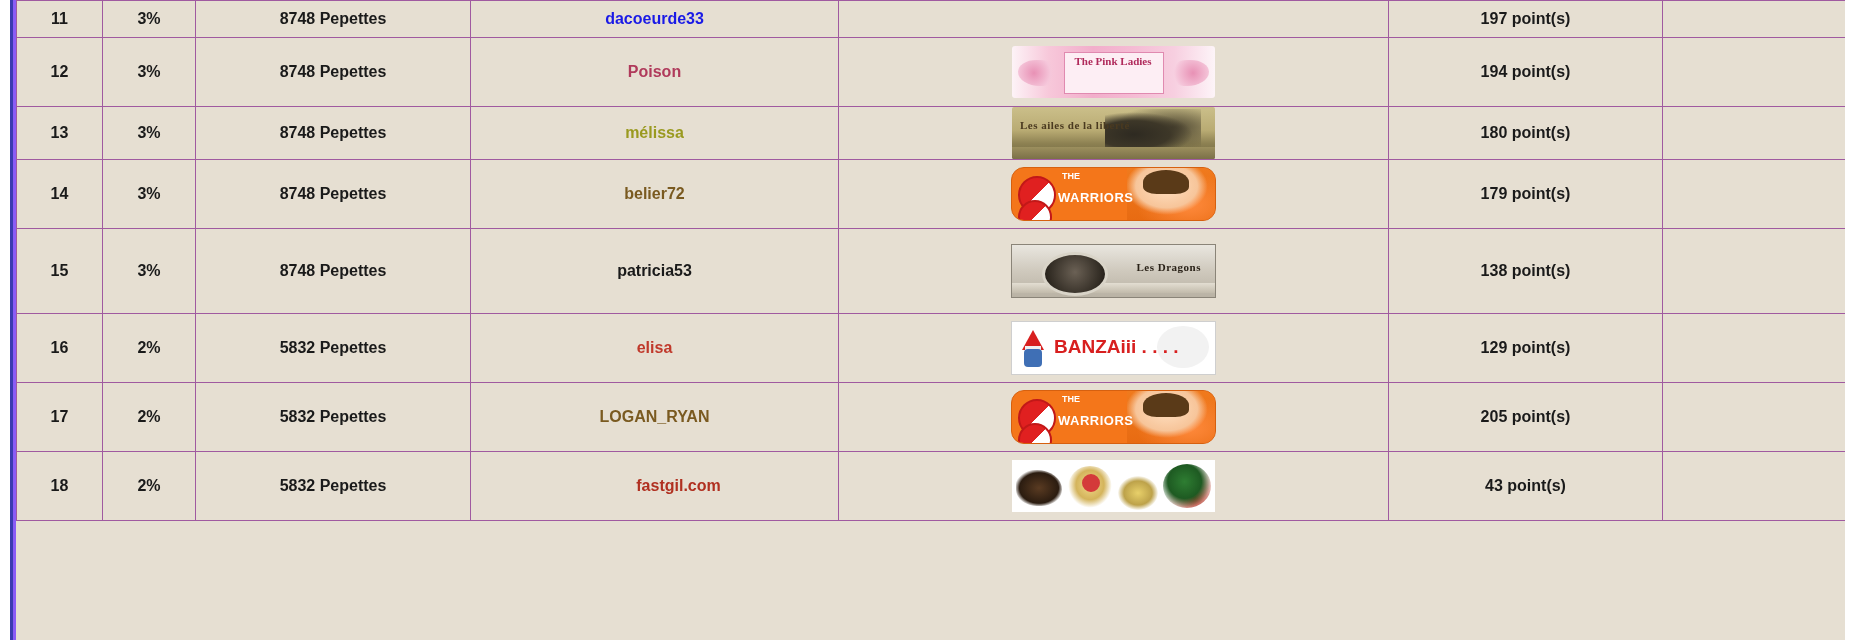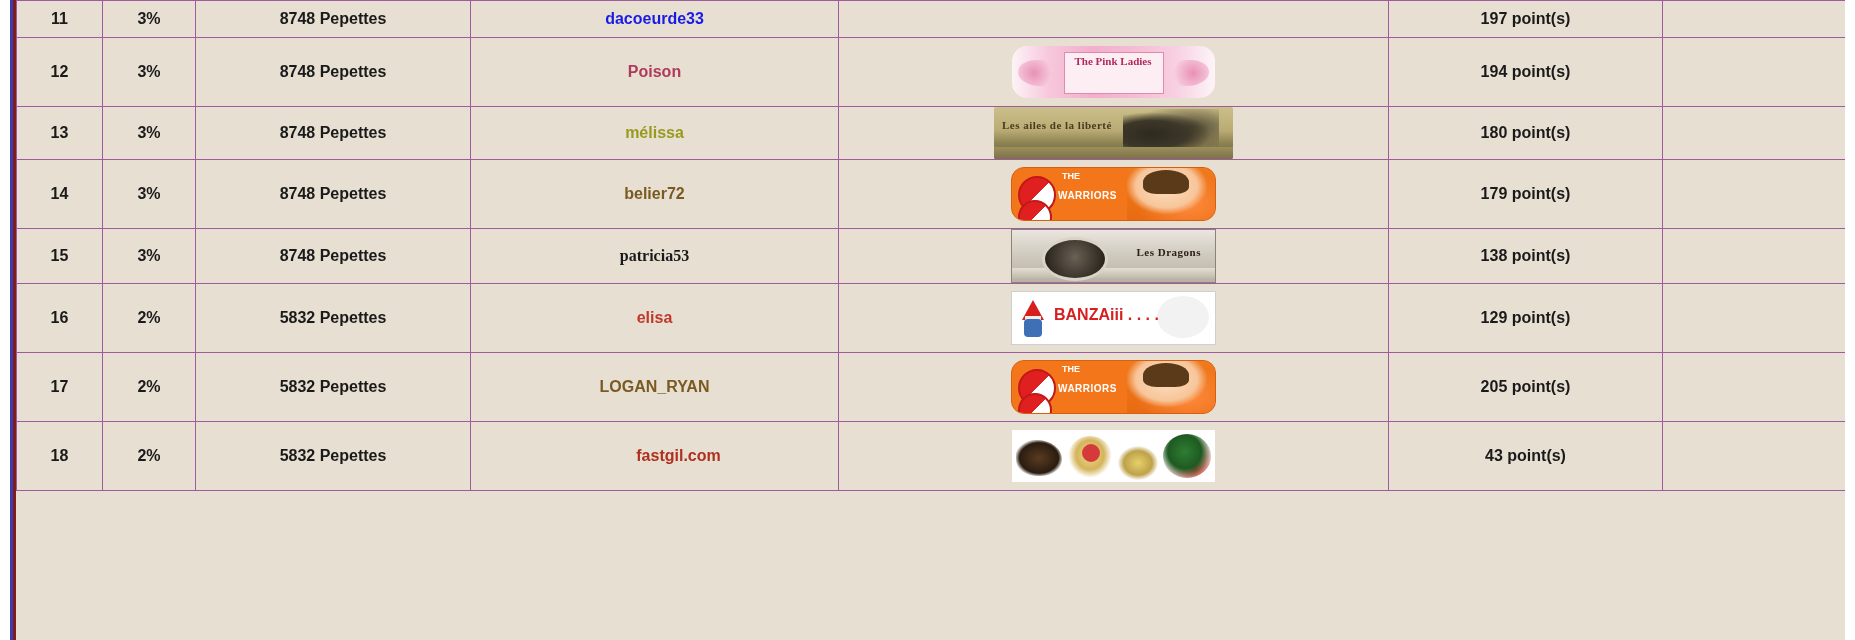--- a/index.html
+++ b/index.html
@@ -10,21 +10,21 @@
   body {
     width: 1855px;
     height: 640px;
     font-family: "Liberation Sans", sans-serif;
     overflow: hidden;
   }
   .page {
     position: relative;
     width: 1855px;
     height: 640px;
-    background: #7f1d1d;
+    background: #8b5cf6;
   }
   
   .left-gutter {
     position: absolute;
     left: 0;
     top: 0;
     width: 13px;
     height: 640px;
     background: #ffffff;
     border-right: 3px solid #3b3bb0;
@@ -82,21 +82,21 @@
     display: inline-block;
     width: 203px;
     height: 52px;
     position: relative;
     overflow: hidden;
     vertical-align: middle;
   }
   
   .bn-pink {
     background: linear-gradient(90deg,#fdf3f7 0%,#f7c8da 18%,#f2aecb 40%,#f5bcd4 60%,#f7cfe0 80%,#fdf4f8 100%);
-    border-radius: 15px;
+    border-radius: 3px;
   }
   .bn-pink .inner {
     position: absolute;
     left: 52px; top: 6px;
     width: 98px; height: 40px;
     background: #fdeef4;
     border: 1px solid #e08ab0;
   }
   .bn-pink .txt {
     position: absolute;
@@ -120,21 +120,20 @@
     position: absolute;
     right: 6px; top: 14px;
     width: 40px; height: 26px;
     border-radius: 50% 50% 60% 40%;
     background: radial-gradient(circle at 60% 50%, #e891b5 0%, #f5c6da 60%, rgba(255,255,255,0) 70%);
   }
 
   .bn-eagle {
     background: linear-gradient(180deg,#cbbf8a 0%,#b9ab73 45%,#8d8152 70%,#6d6540 100%);
     border-radius: 2px;
-    padding-left: 36px;
   }
   .bn-eagle .bird {
     position: absolute;
     right: 14px; top: 2px;
     width: 96px; height: 46px;
     background:
       radial-gradient(ellipse at 30% 55%, #2e2a21 0%, #3d3728 38%, rgba(61,55,40,0) 62%),
       radial-gradient(ellipse at 70% 40%, #4a4330 0%, rgba(74,67,48,0) 60%);
   }
   .bn-eagle .txt {
@@ -177,21 +176,21 @@
   .bn-warriors .the {
     position: absolute;
     left: 50px; top: 3px;
     font-size: 9px;
     color: #ffffff;
     font-weight: bold;
   }
   .bn-warriors .wtxt {
     position: absolute;
     left: 46px; top: 22px;
-    font-size: 10px;
+    font-size: 13px;
     color: #ffffff;
     font-weight: bold;
     letter-spacing: .5px;
     text-align: center;
   }
   .bn-warriors .face {
     position: absolute;
     right: 0; top: 0;
     width: 88px; height: 52px;
     background:
@@ -257,21 +256,21 @@
   .bn-banzai .beard {
     position: absolute;
     left: 13px; top: 24px;
     width: 16px; height: 10px;
     border-radius: 0 0 50% 50%;
     background: #f0f0f0;
   }
   .bn-banzai .txt {
     position: absolute;
     left: 42px; top: 14px;
-    font-size: 16px;
+    font-size: 19px;
     font-weight: bold;
     color: #d81f1f;
     letter-spacing: 0px;
     font-family: "Liberation Sans", sans-serif;
   }
   .bn-banzai .cloud {
     position: absolute;
     right: 6px; top: 4px;
     width: 52px; height: 42px;
     border-radius: 50%;
@@ -399,26 +398,26 @@
               <span class="yin"></span>
               <span class="yin2"></span>
               <span class="the">THE</span>
               <span class="wtxt">WARRIORS</span>
             </span>
           </td>
           <td>179 point(s)</td>
           <td></td>
         </tr>
 
-        <tr style="height:55px;">
+        <tr style="height:85px;">
           <td>15</td>
           <td>3%</td>
           <td>8748 Pepettes</td>
           <td>
-            <span class="pseudo-link" style="color:#1a1a1a;font-family:Liberation Serif, serif;">patricia53</span>
+            <span class="pseudo-link" style="color:#1a1a1a;">patricia53</span>
           </td>
           <td class="banner-cell">
             <span class="banner bn-dragons">
               <span class="ribbon"></span>
               <span class="oval"></span>
               <span class="txt">Les Dragons</span>
             </span>
           </td>
           <td>138 point(s)</td>
           <td></td>

